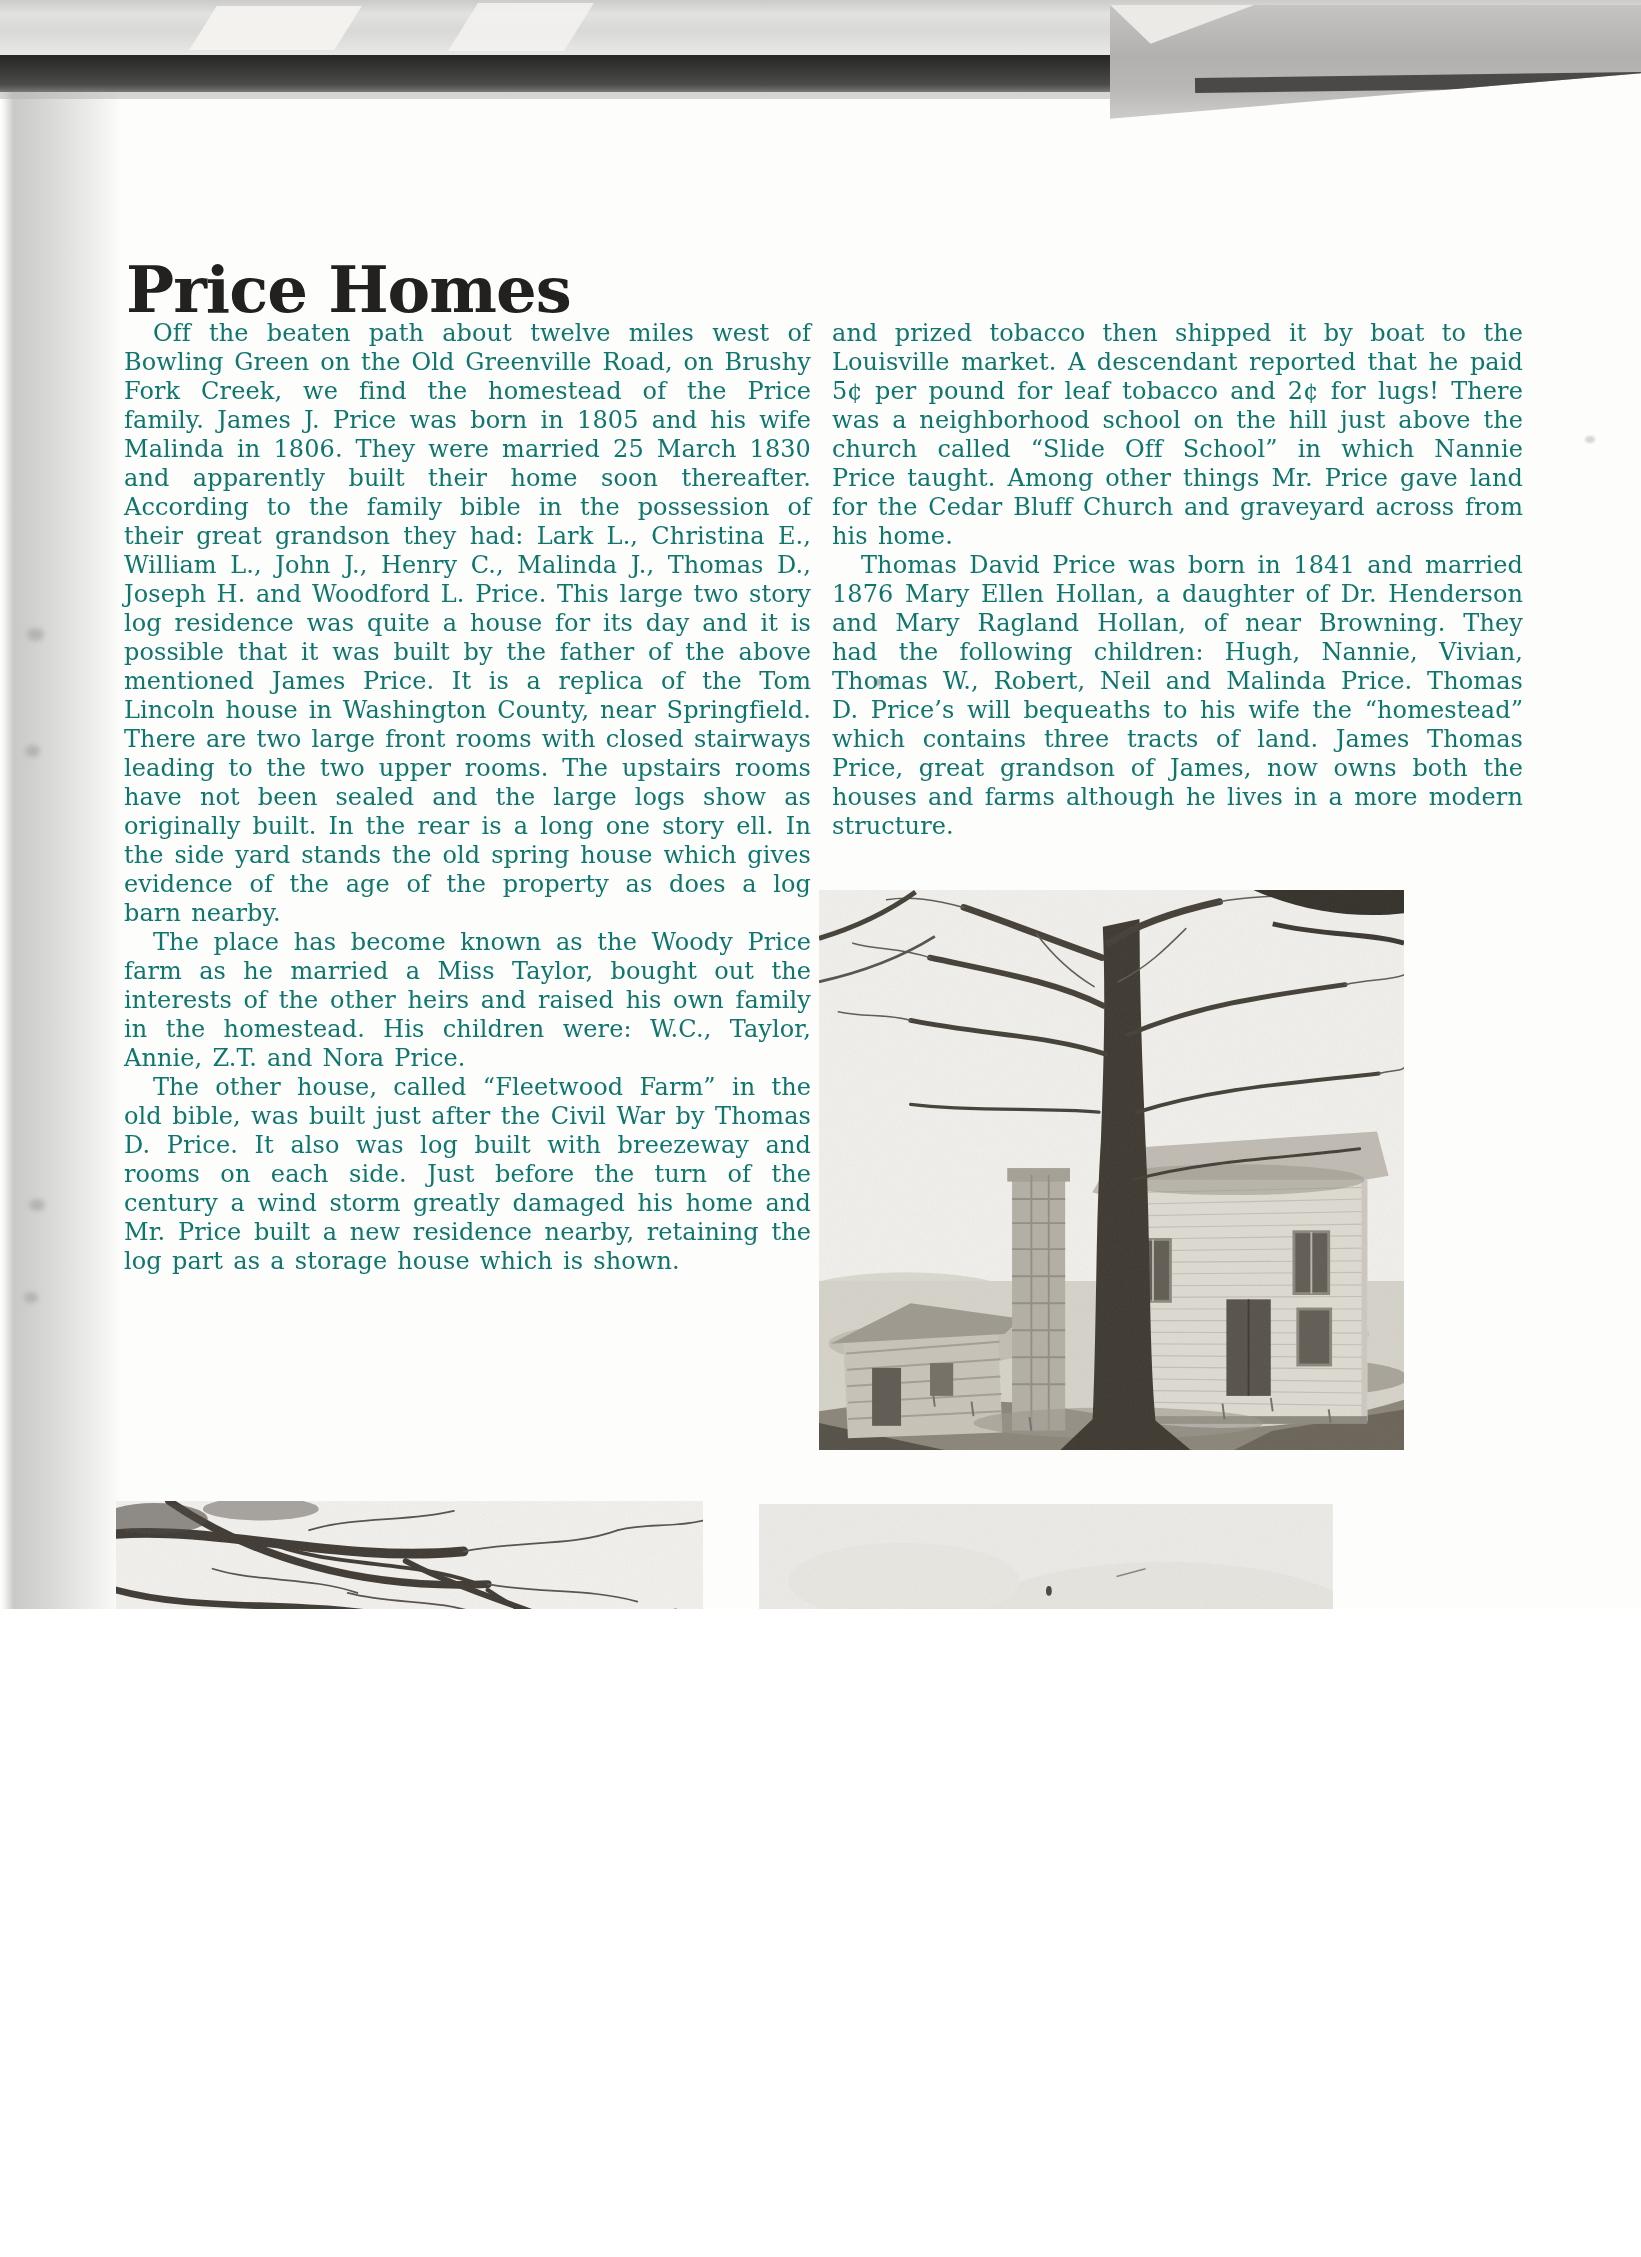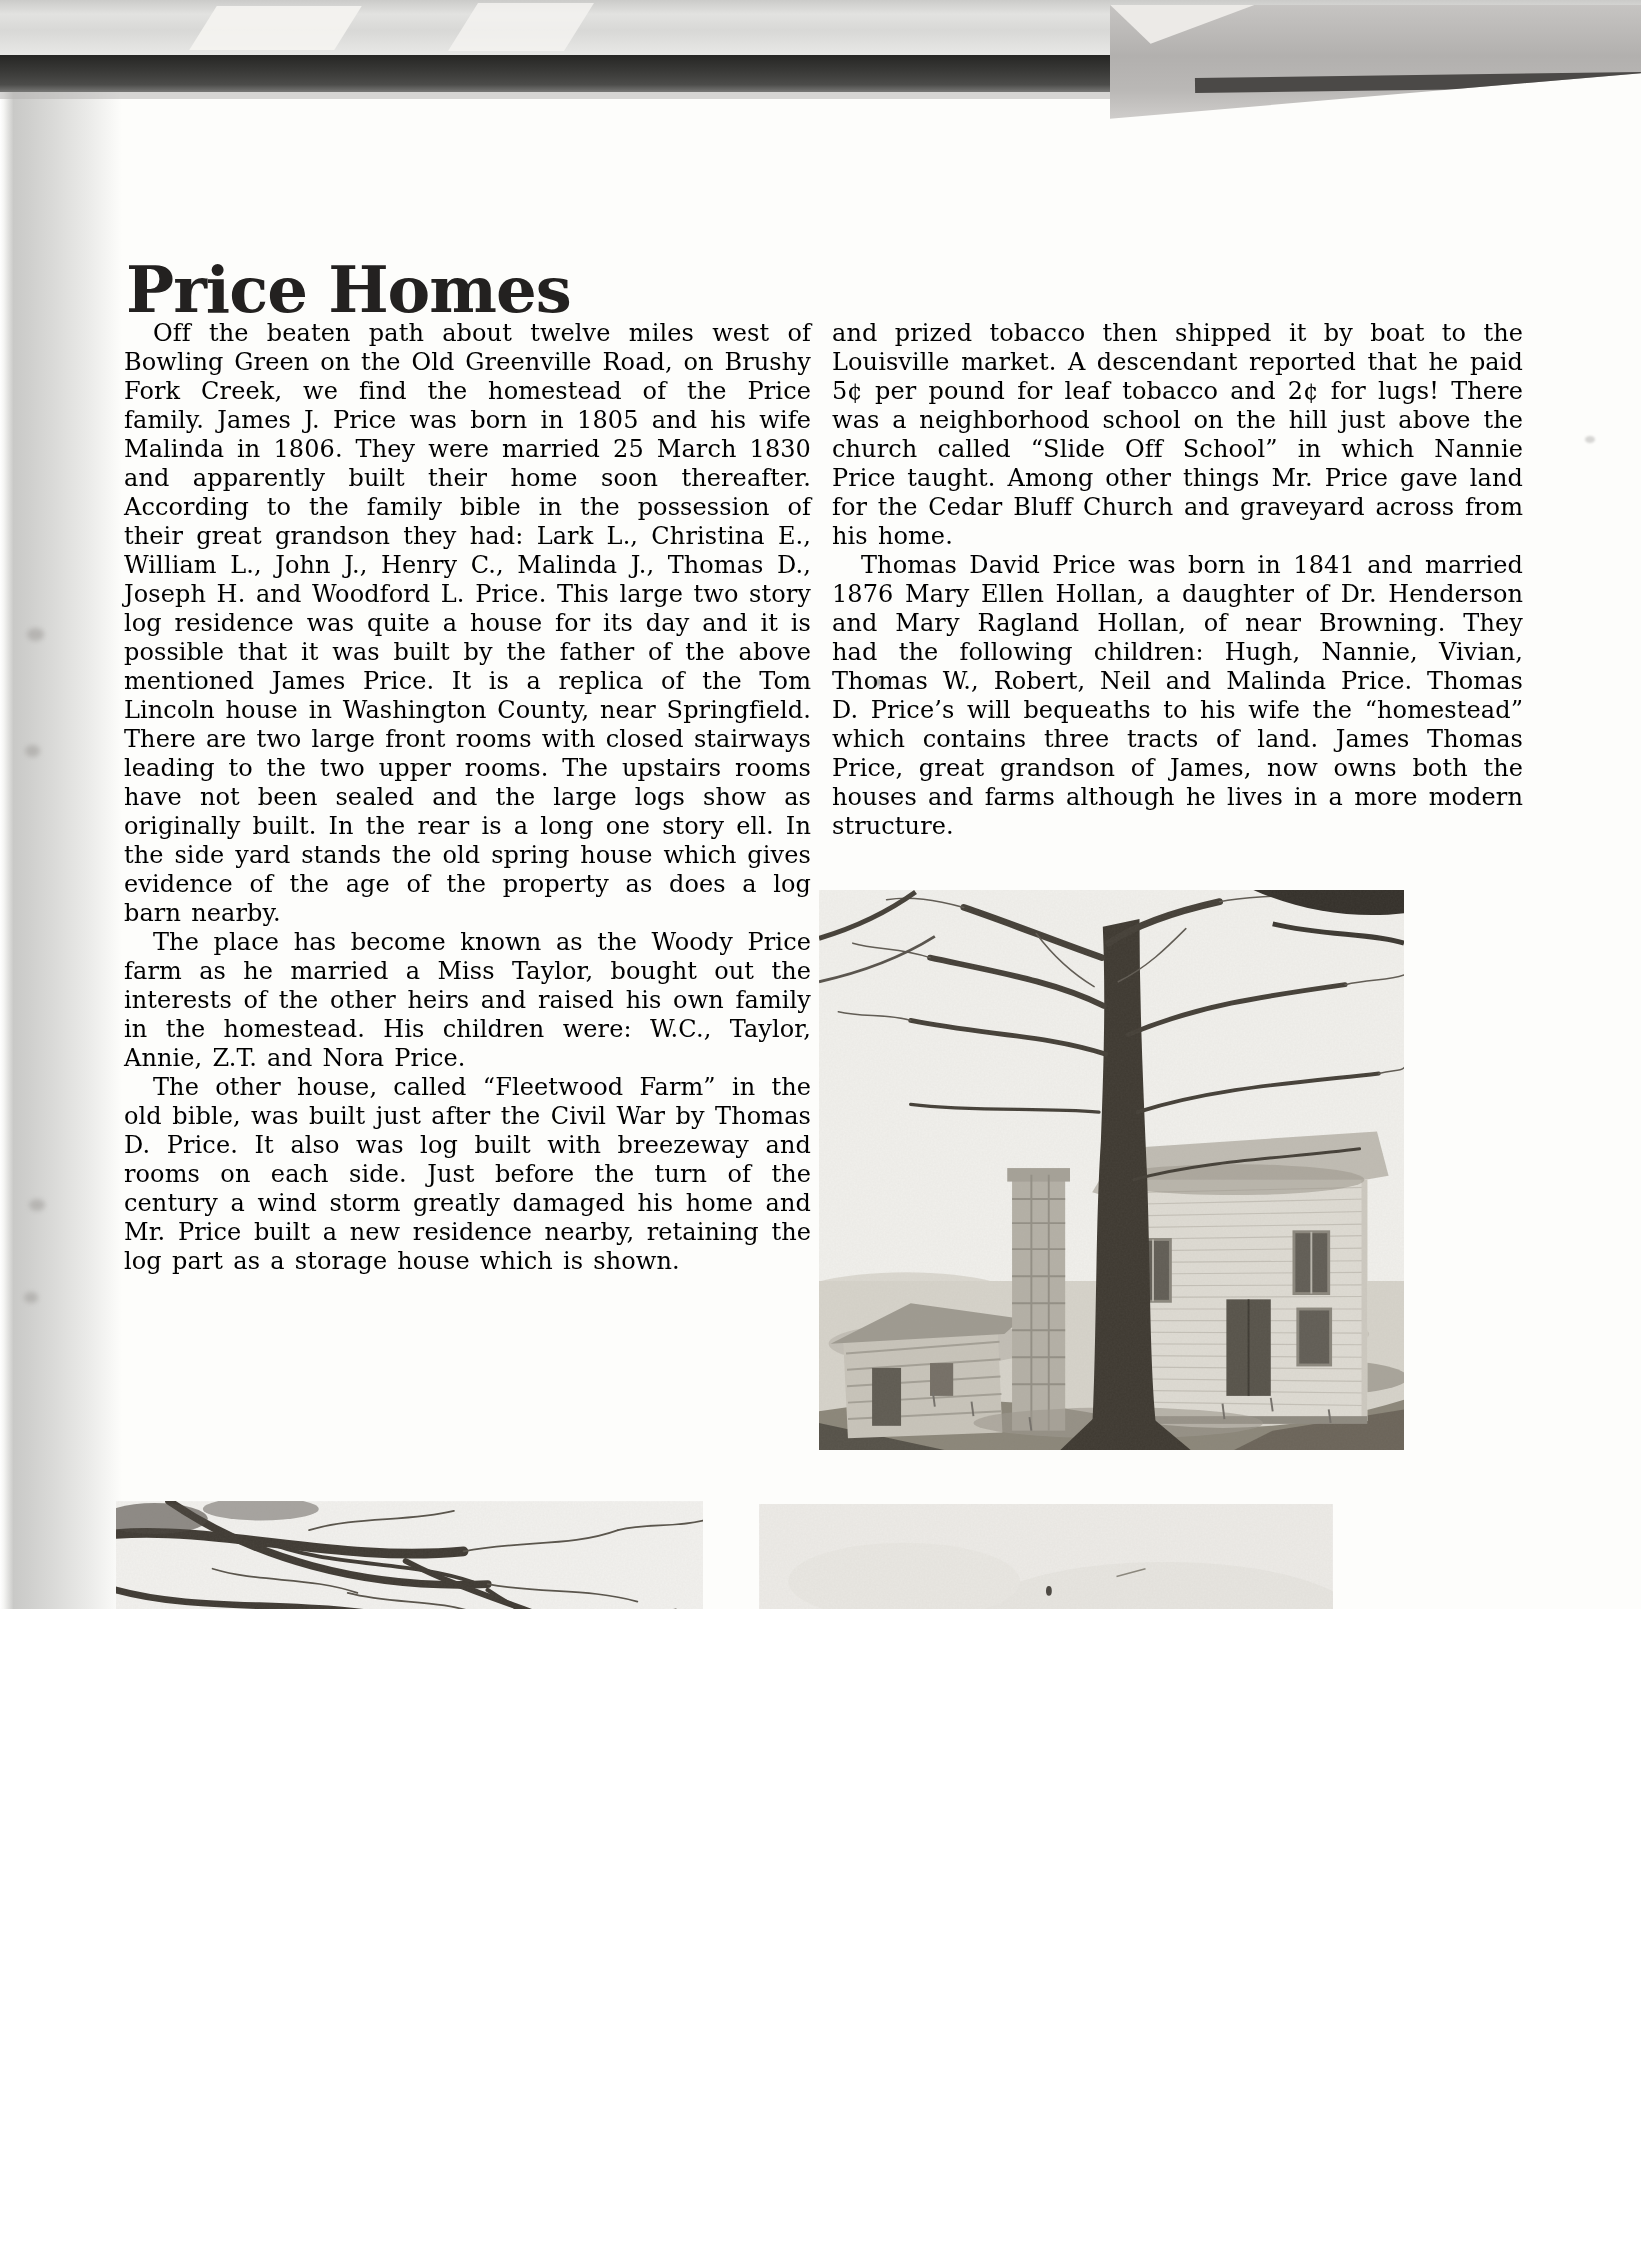--- a/index.html
+++ b/index.html
@@ -23,21 +23,21 @@
   .scan-top-right .fold{position:absolute;left:0;top:0;width:145px;height:39px;background:#eceae7;
     clip-path:polygon(0 0,100% 0,28% 100%);}
   .scan-top-right .streak{position:absolute;left:85px;top:70px;width:446px;height:14.5px;background:#4b4947;
     transform:rotate(-0.8deg);}
   .scan-bottom{position:absolute;left:0;top:2215px;width:1641px;height:42px;z-index:8;
     background:linear-gradient(180deg,#121211 0%,#262625 22%,#3f3f3d 45%,#6f6f6d 70%,#a9a9a7 88%,#c9c9c7 100%);}
   
   .title{position:absolute;left:126px;top:214px;font-size:64px;line-height:66px;
          letter-spacing:-1px;color:#232120;z-index:3;white-space:nowrap;}
   .col{position:absolute;top:319px;font-size:24px;line-height:29px;text-align:justify;
-       color:#000000;z-index:3;word-spacing:2.4px;letter-spacing:0.1px;}
+       color:#0f766e;z-index:3;word-spacing:2.4px;letter-spacing:0.1px;}
   .col-left{left:124px;width:687px;}
   .col-right{left:832px;width:691px;}
   .col p{margin:0;}
   .col p.ind{text-indent:29px;}
   .page-number{position:absolute;left:745px;top:2128px;width:154px;text-align:center;
                font-size:31px;color:#3b82f6;z-index:3;}
   
   .photo{position:absolute;margin:0;padding:0;z-index:3;overflow:hidden;}
   .photo svg{display:block;}
   .ph1{left:819px;top:890px;width:585px;height:560px;}

